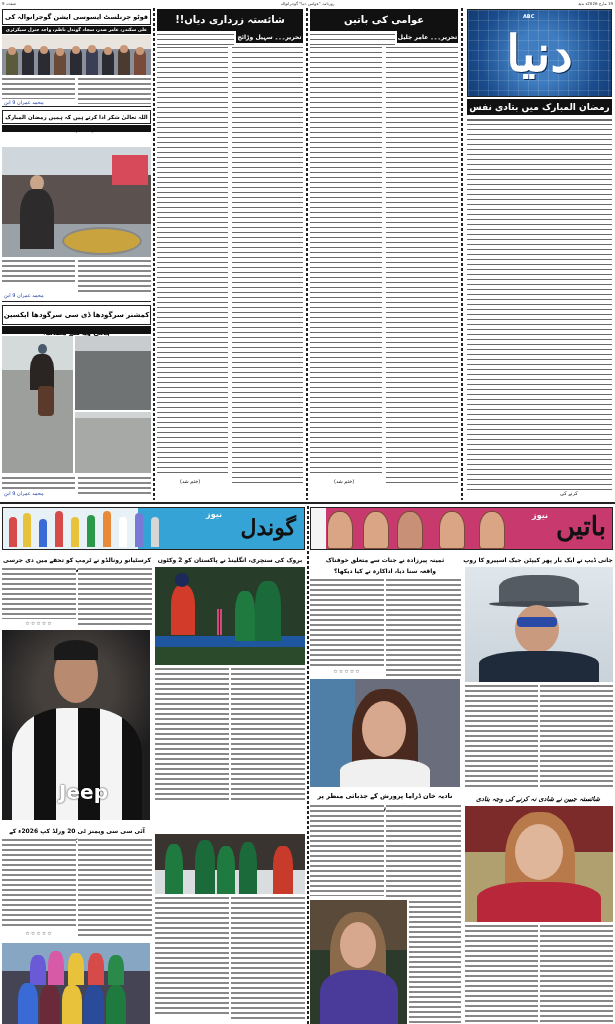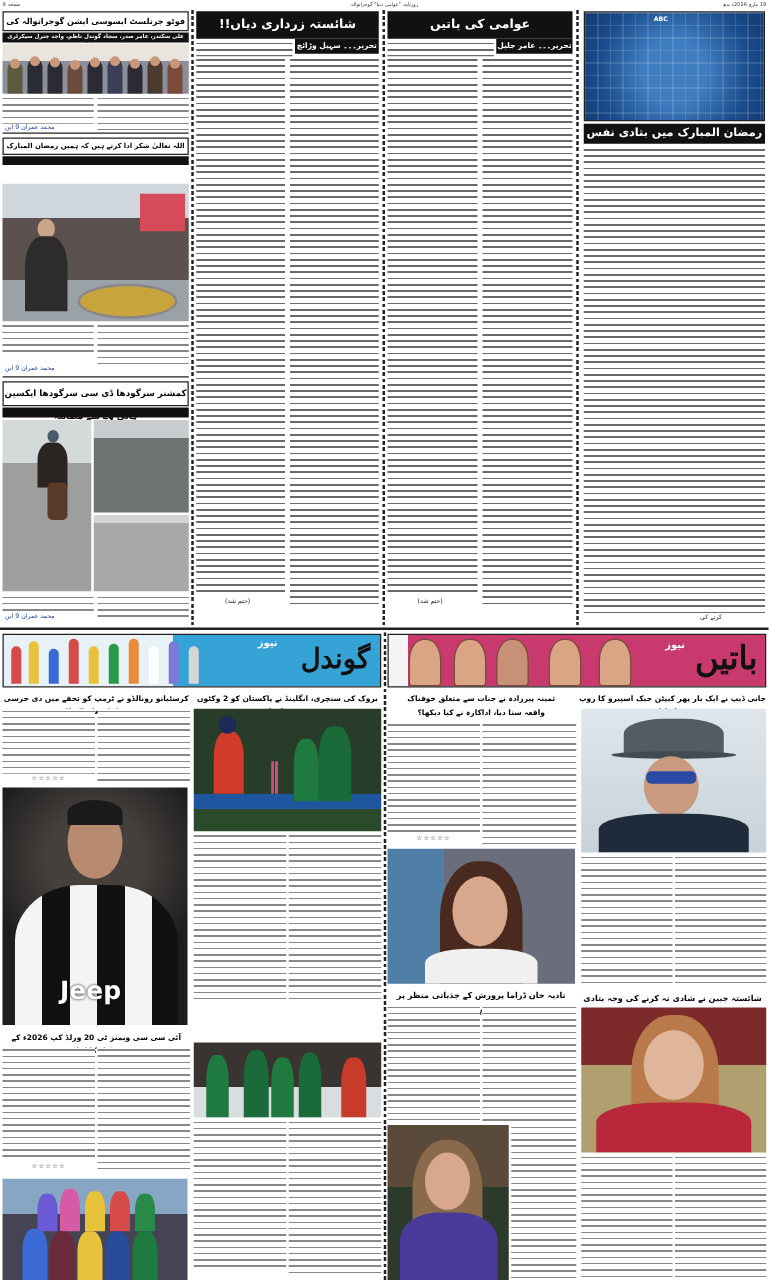--- a/index.html
+++ b/index.html
@@ -76,20 +76,21 @@
   <span class="r rtl">19 مارچ 2026ء بدھ</span>
 </div>
 
 <div class="vrule" style="left:153px; top:8px; height:492px;"></div>
 <div class="vrule" style="left:306px; top:8px; height:492px;"></div>
 <div class="vrule" style="left:461px; top:8px; height:492px;"></div>
 
 <div class="masthead">
   <div class="grid"></div>
   <div class="brand">ABC</div>
+  <div class="logo">دنیا</div>
 </div>
 <div class="bar-black abs" style="left:467px; top:99px; width:145px; height:16px; font-size:9px; line-height:16px;">رمضان المبارک میں بتادی نفس</div>
 <div class="textcol" style="left:467px; top:118px; width:145px; height:373px;"></div>
 <div class="abs rtl" style="left:560px; top:490px; font-size:5px;">کرنے کی</div>
 
 <div class="bar-black abs" style="left:310px; top:9px; width:148px; height:22px; font-size:10px; line-height:22px;">عوامی کی باتیں</div>
 <div class="bar-black abs" style="left:397px; top:31px; width:61px; height:12px; font-size:6px; line-height:12px;">تحریر۔۔۔ عامر جلیل</div>
 <div class="textcol" style="left:310px; top:33px; width:85px; height:12px;"></div>
 <div class="textcol" style="left:386px; top:46px; width:72px; height:440px;"></div>
 <div class="textcol" style="left:310px; top:46px; width:72px; height:430px;"></div>
@@ -191,21 +192,21 @@
 </div>
 
 <div class="headline abs" style="left:2px; top:555px; width:150px; font-size:6px; line-height:10px;">کرسٹیانو رونالڈو نے ٹرمپ کو تحفے میں دی جرسی پر کیا پیغام لکھا؟</div>
 <div class="textcol light" style="left:78px; top:567px; width:74px; height:60px;"></div>
 <div class="textcol light" style="left:2px; top:567px; width:74px; height:52px;"></div>
 <div class="stars" style="left:2px; top:620px; width:74px;">☆☆☆☆☆</div>
 <div class="photo ph-ronaldo" style="left:2px; top:630px; width:148px; height:190px;">
   <div class="face" style="left:52px; top:15px; width:44px; height:58px; background:#b88a70;"></div>
   <div style="position:absolute; left:52px; top:10px; width:44px; height:20px; border-radius:50% 50% 0 0; background:#1a1a1a;"></div>
   <div class="body" style="left:10px; top:78px; width:130px; height:112px; background:repeating-linear-gradient(90deg, #f4f4f4 0 22px, #111 22px 44px);"></div>
-  <div style="position:absolute; left:46px; top:150px; width:60px; text-align:left; color:#fff; font-weight:bold; font-size:20px; text-shadow:0 0 2px #000;">Jeep</div>
+  <div style="position:absolute; left:46px; top:150px; width:60px; text-align:right; color:#fff; font-weight:bold; font-size:20px; text-shadow:0 0 2px #000;">Jeep</div>
 </div>
 
 <div class="headline abs" style="left:155px; top:555px; width:150px; font-size:6px; line-height:10px;">بروک کی سنچری، انگلینڈ نے پاکستان کو 2 وکٹوں سے ہرا دیا</div>
 <div class="photo ph-cricket1" style="left:155px; top:567px; width:150px; height:98px;">
   <div class="body" style="left:16px; top:18px; width:24px; height:50px; background:#d23a2a;"></div>
   <div class="face" style="left:20px; top:6px; width:14px; height:14px; background:#1c2a5a;"></div>
   <div style="position:absolute; left:62px; top:42px; width:6px; height:26px; background:repeating-linear-gradient(90deg,#d24a7a 0 2px,transparent 2px 3px);"></div>
   <div class="body" style="left:100px; top:14px; width:26px; height:60px; background:#1a6a3a;"></div>
   <div class="body" style="left:80px; top:24px; width:20px; height:50px; background:#1f7a40;"></div>
 </div>
@@ -261,20 +262,20 @@
 <div class="headline abs" style="left:463px; top:555px; width:150px; font-size:6px; line-height:10px;">جانی ڈیپ نے ایک بار پھر کیپٹن جیک اسپیرو کا روپ دھار لیا</div>
 <div class="photo ph-depp" style="left:465px; top:567px; width:148px; height:115px;">
   <div style="position:absolute; left:34px; top:8px; width:80px; height:30px; border-radius:40% 40% 10% 10%; background:#555b63;"></div>
   <div style="position:absolute; left:24px; top:34px; width:100px; height:6px; border-radius:50%; background:#444a52;"></div>
   <div class="face" style="left:50px; top:38px; width:44px; height:48px; background:#c99a7e;"></div>
   <div style="position:absolute; left:52px; top:50px; width:40px; height:10px; background:#2a4aa6; border-radius:4px;"></div>
   <div class="body" style="left:14px; top:84px; width:120px; height:31px; background:#1f2a3a;"></div>
 </div>
 <div class="textcol light" style="left:540px; top:684px; width:73px; height:106px;"></div>
 <div class="textcol light" style="left:465px; top:684px; width:73px; height:106px;"></div>
-<div class="headline abs" style="left:463px; top:793px; width:150px; font-size:6.5px; line-height:12px;">شائستہ جبین نے شادی نہ کرنے کی وجہ بتادی</div>
+<div class="headline abs" style="left:463px; top:793px; width:150px; font-size:6.5px; line-height:12px;font-style:italic;">شائستہ جبین نے شادی نہ کرنے کی وجہ بتادی</div>
 <div class="photo ph-actress3" style="left:465px; top:806px; width:148px; height:116px;">
   <div style="position:absolute; left:40px; top:6px; width:70px; height:100px; border-radius:45% 45% 0 0; background:#b87a4a;"></div>
   <div class="face" style="left:50px; top:18px; width:48px; height:56px; background:#e0b69a;"></div>
   <div class="body" style="left:12px; top:76px; width:124px; height:40px; background:#b8283a;"></div>
 </div>
 <div class="textcol light" style="left:540px; top:924px; width:73px; height:100px;"></div>
 <div class="textcol light" style="left:465px; top:924px; width:73px; height:100px;"></div>
 
 </body></html>

